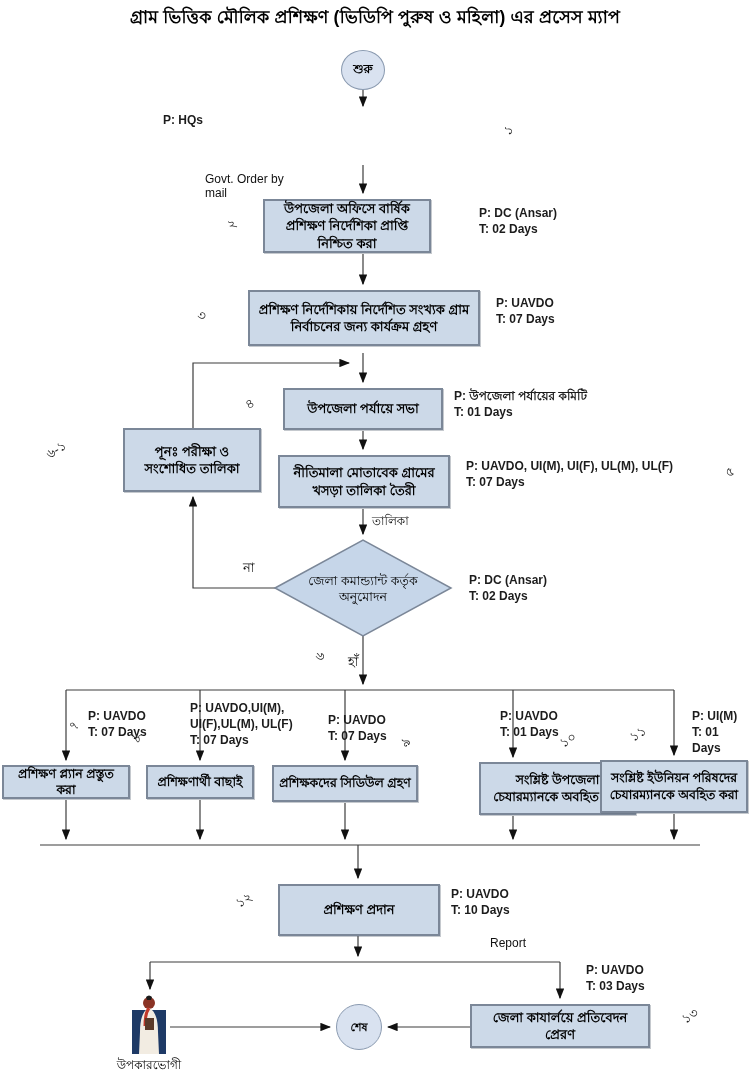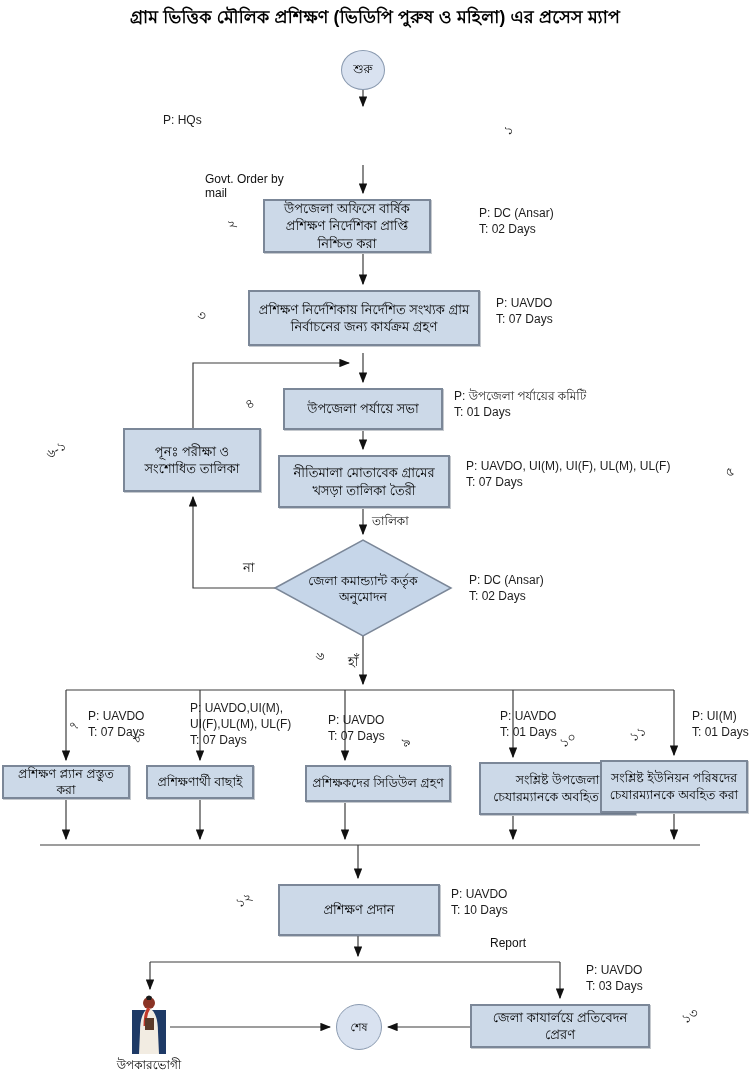--- a/index.html
+++ b/index.html
@@ -2,26 +2,26 @@
 <html><head>
 <meta charset="utf-8">
 <style>
   html,body{margin:0;padding:0;background:#ffffff;}
   body{width:750px;height:1072px;font-family:"Liberation Sans","DejaVu Sans",sans-serif;color:#000;}
   #canvas{position:relative;width:750px;height:1072px;overflow:hidden;background:#fff;}
   #wires{position:absolute;left:0;top:0;width:750px;height:1072px;}
   .title{position:absolute;left:0;top:4px;width:750px;text-align:center;font-size:17.5px;font-weight:bold;letter-spacing:.2px;}
   .node{position:absolute;background:#ccd9e8;border:2px solid #7b8798;box-sizing:border-box;
         display:flex;align-items:center;justify-content:center;text-align:center;
-        font-size:13px;line-height:1.32;padding:2px 5px;box-shadow:1px 1px 0 rgba(90,100,115,.35);}
+        font-size:13px;line-height:1.32;padding:2px 5px;box-shadow:1px 1px 0 rgba(90,100,115,.35);font-weight:bold;}
   .terminal{border-radius:50%;background:#d9e2f0;border:1.5px solid #8a9ab0;font-size:12px;box-shadow:none;}
   .dtext{position:absolute;display:flex;align-items:center;justify-content:center;text-align:center;
          font-size:12.5px;line-height:1.3;}
   .ann{position:absolute;font-size:12px;color:#1c1c1c;line-height:1.35;}
-  .ann span{display:block;}
+  .ann span{display:block;font-weight:bold;}
   .num{position:absolute;font-size:13px;color:#222;transform:rotate(-32deg);}
   .edge-label{position:absolute;font-size:12px;color:#111;}
   .bold{font-weight:normal;}
   .benef-label{position:absolute;font-size:12px;text-align:center;}
 </style>
 </head>
 <body>
 
 <div id="canvas">
 
@@ -73,21 +73,21 @@
   <div class="node" style="left:263px;top:199px;width:168px;height:54px;">উপজেলা অফিসে বার্ষিক প্রশিক্ষণ নির্দেশিকা প্রাপ্তি নিশ্চিত করা</div>
   <div class="node" style="left:248px;top:290px;width:232px;height:56px;">প্রশিক্ষণ নির্দেশিকায় নির্দেশিত সংখ্যক গ্রাম নির্বাচনের জন্য কার্যক্রম গ্রহণ</div>
   <div class="node" style="left:283px;top:388px;width:160px;height:42px;">উপজেলা পর্যায়ে  সভা</div>
   <div class="node" style="left:123px;top:428px;width:138px;height:64px;">পূনঃ পরীক্ষা ও সংশোধিত তালিকা</div>
   <div class="node" style="left:278px;top:455px;width:172px;height:53px;">নীতিমালা মোতাবেক গ্রামের খসড়া তালিকা তৈরী</div>
 
   <div class="dtext" style="left:288px;top:548px;width:150px;height:82px;">জেলা কমান্ড্যান্ট কর্তৃক অনুমোদন</div>
 
   <div class="node" style="left:146px;top:765px;width:108px;height:34px;font-size:12.5px;">প্রশিক্ষণার্থী বাছাই</div>
   <div class="node" style="left:2px;top:765px;width:128px;height:34px;font-size:12.5px;">প্রশিক্ষণ প্ল্যান প্রস্তুত করা</div>
-  <div class="node" style="left:272px;top:765px;width:146px;height:37px;font-size:12.5px;margin-left:33px;">প্রশিক্ষকদের সিডিউল গ্রহণ</div>
+  <div class="node" style="left:272px;top:765px;width:146px;height:37px;font-size:12.5px;">প্রশিক্ষকদের সিডিউল গ্রহণ</div>
   <div class="node" style="left:435px;top:762px;width:157px;height:53px;font-size:12.5px;margin-left:44px;">সংশ্লিষ্ট উপজেলা চেযারম্যানকে অবহিত করা</div>
   <div class="node" style="left:600px;top:760px;width:148px;height:53px;font-size:12.5px;">সংশ্লিষ্ট ইউনিয়ন পরিষদের চেযারম্যানকে অবহিত করা</div>
 
   <div class="node" style="left:278px;top:884px;width:162px;height:52px;">প্রশিক্ষণ প্রদান</div>
   <div class="node" style="left:470px;top:1004px;width:180px;height:44px;">জেলা কাযার্লয়ে প্রতিবেদন প্রেরণ</div>
 
   <svg style="position:absolute;left:126px;top:994px;" width="46" height="62" viewBox="0 0 46 62">
     <rect x="6" y="16" width="34" height="44" fill="#1e3a66"></rect>
     <circle cx="23" cy="9" r="6" fill="#8a3324"></circle>
     <path d="M20,3 Q23,0 26,3 L25,6 L21,6 Z" fill="#1a1a1a"></path>

